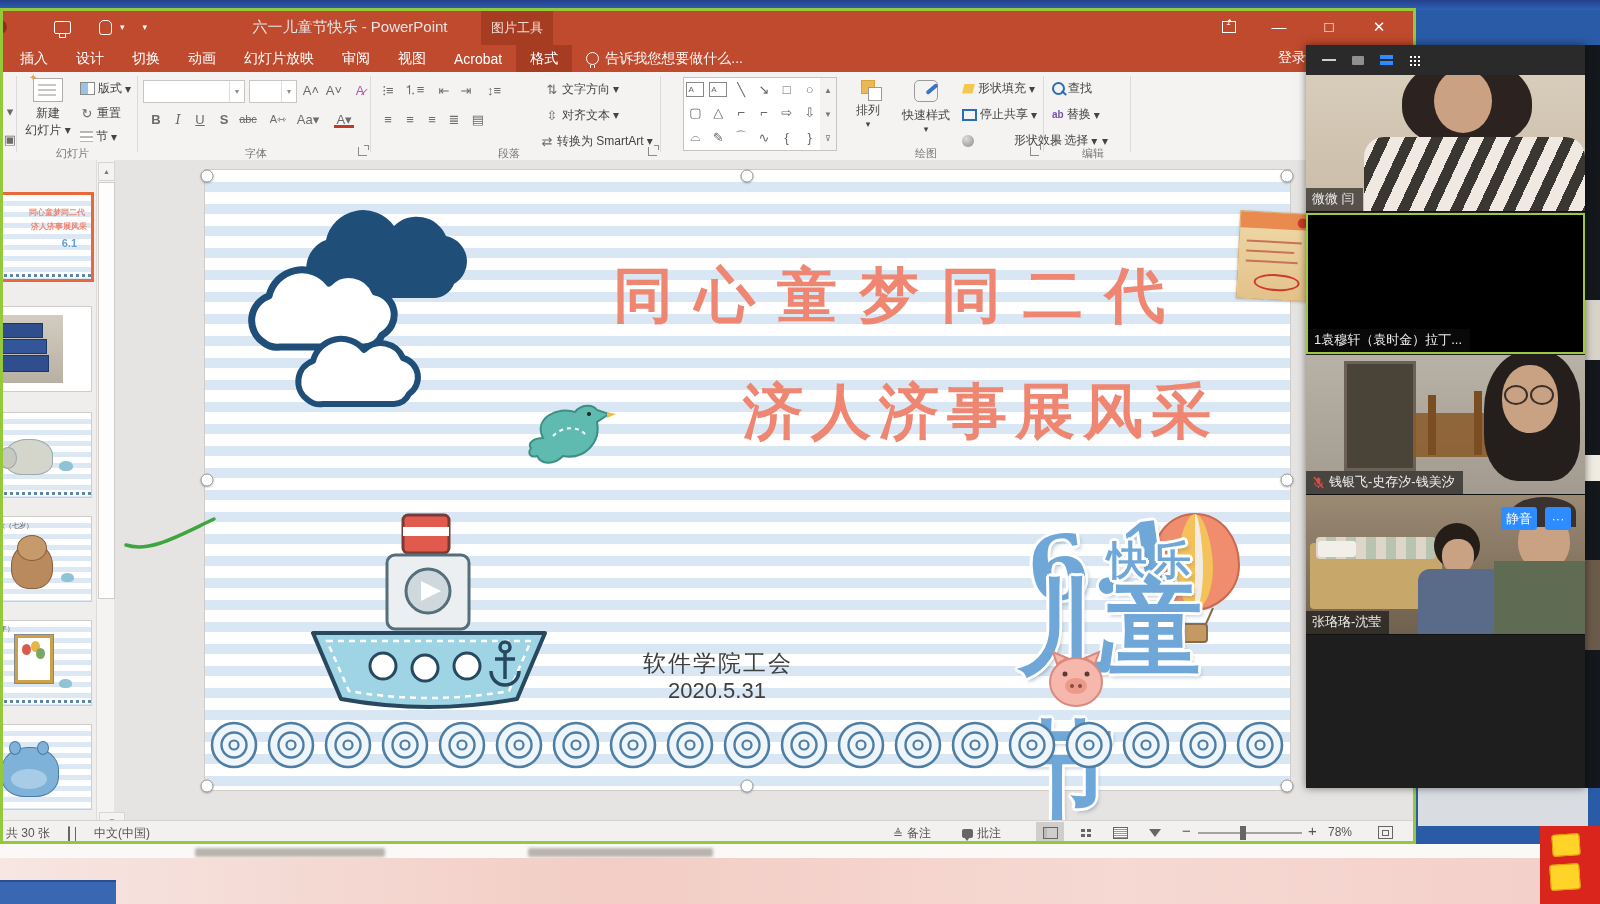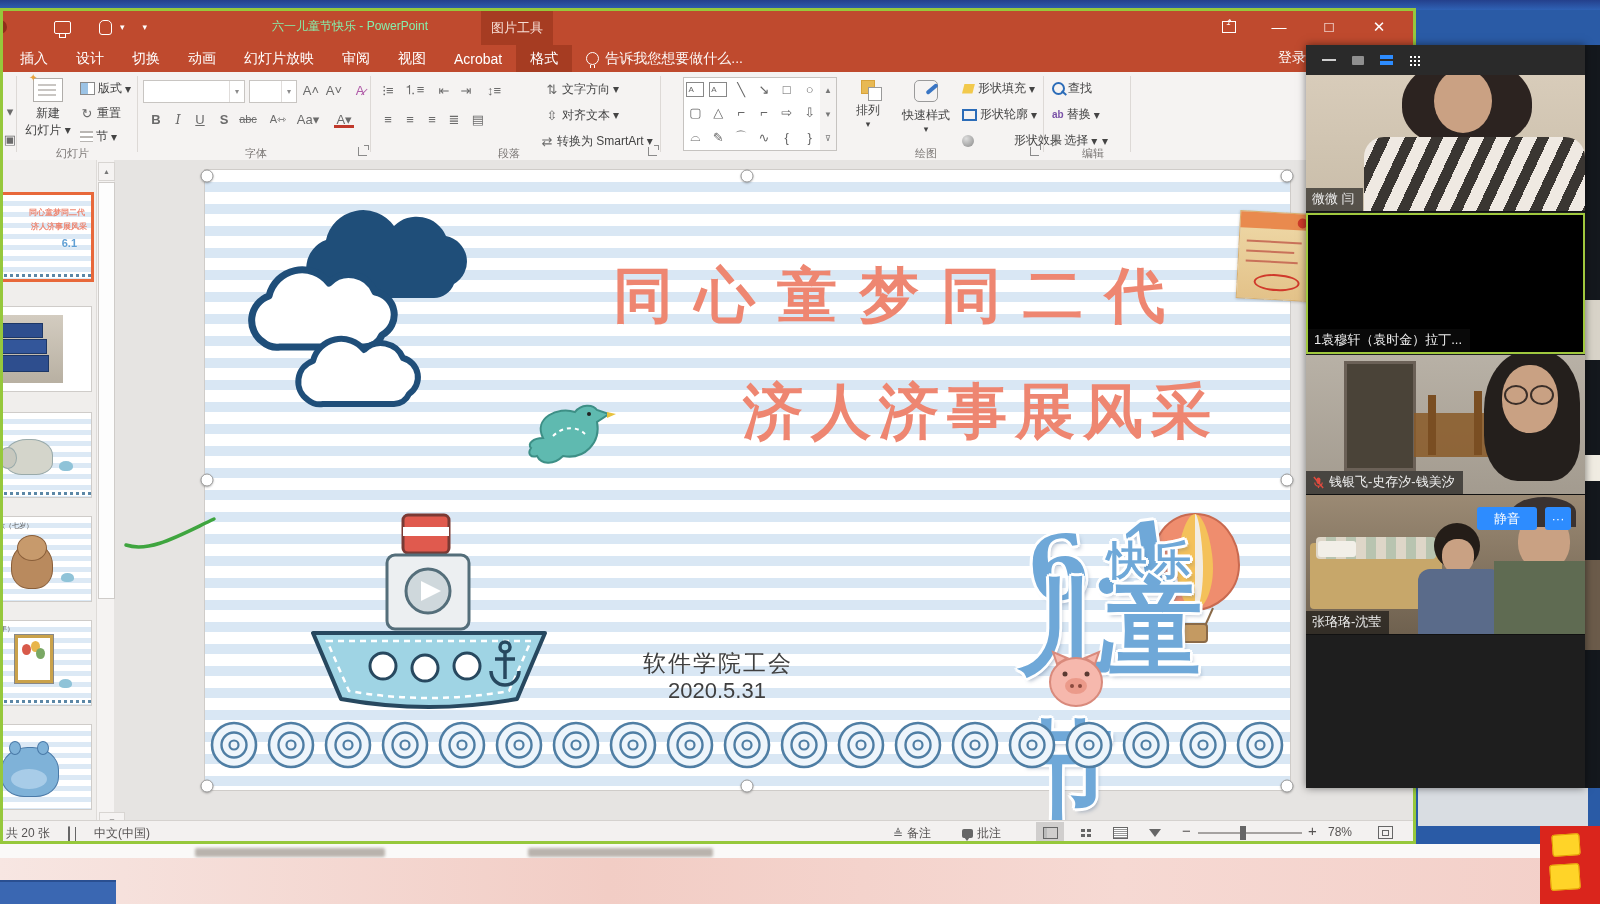--- a/index.html
+++ b/index.html
@@ -19,21 +19,21 @@
   .sliver-col{left:1585px;top:45px;width:15px;height:743px;background:#14181d;}
 
   
   .pptwin{left:0;top:8px;width:1416px;height:836px;background:#f5f3f2;overflow:hidden;}
   .titlebar{position:absolute;left:0;top:0;width:100%;height:37px;background:#bf4a2e;color:#fff;}
   .qat{position:absolute;top:9px;height:20px;display:flex;align-items:center;color:#fff;}
   .qat-screen{width:15px;height:11px;border:1.5px solid #fff;border-radius:2px;position:relative;}
   .qat-screen::after{content:"";position:absolute;left:4px;bottom:-5px;width:5px;height:3px;border:1.5px solid #fff;border-top:none;}
   .qat-hand{width:11px;height:13px;border:1.5px solid #fff;border-radius:5px 5px 3px 3px;}
   .caret{font-size:9px;color:#fff;}
-  .ppt-title{position:absolute;top:10px;left:200px;width:300px;text-align:center;font-size:12px;color:#86efac;white-space:nowrap;}
+  .ppt-title{position:absolute;top:10px;left:200px;width:300px;text-align:center;font-size:15px;color:#e5e5e5;white-space:nowrap;}
   .ctx-block{position:absolute;left:481px;top:2px;width:72px;height:35px;background:#a63c22;
     color:#f6ddd4;font-size:13px;display:flex;align-items:center;justify-content:center;}
   .winctl{position:absolute;right:0;top:0;height:37px;display:flex;}
   .winctl .wbtn{width:50px;height:37px;display:flex;align-items:center;justify-content:center;color:#fff;font-size:15px;}
   .ropts{width:12px;height:10px;border:1.5px solid #fff;position:relative;}
   .ropts::after{content:"↥";position:absolute;left:2px;top:-4px;font-size:8px;}
 
   .tabrow{position:absolute;left:0;top:37px;width:100%;height:27px;background:#bf4a2e;display:flex;align-items:center;color:#fff;font-size:14px;}
   .tab{padding:0 14px;height:27px;display:flex;align-items:center;}
   .tab.activectx{background:#a63c22;}
@@ -137,21 +137,21 @@
   .phead{position:absolute;left:0;top:0;width:100%;height:30px;background:#2a2a2a;display:flex;align-items:center;gap:16px;padding-left:16px;box-sizing:border-box;}
   .ph-min{width:14px;height:2px;background:#cfcfcf;}
   .ph-sq{width:12px;height:9px;background:#8f8f8f;border-radius:1px;}
   .ph-bars{width:13px;height:10px;background:linear-gradient(#2d8cff 0 4px,transparent 4px 6px,#2d8cff 6px 10px);}
   .ph-grid{width:11px;height:11px;background:radial-gradient(#fff 1.2px,transparent 1.4px);background-size:4px 4px;}
   .tile{position:absolute;left:0;width:100%;overflow:hidden;background:#000;box-sizing:border-box;border-bottom:1px solid #111;}
   .tile.activesp{border:2px solid #a0c83e;}
   .pname{position:absolute;left:0;bottom:0;display:flex;align-items:center;gap:4px;background:rgba(15,15,15,.62);color:#eee;font-size:13px;padding:2px 8px 3px 6px;white-space:nowrap;max-width:96%;overflow:hidden;}
   .pname.dim{color:#8a8a8a;}
   .feed{position:absolute;inset:0;}
-  .mutebtn{position:absolute;top:12px;width:60px;height:23px;background:#2d8cff;border-radius:3px;color:#fff;font-size:13px;display:flex;align-items:center;justify-content:center;}
+  .mutebtn{position:absolute;top:12px;width:36px;height:23px;background:#2d8cff;border-radius:3px;color:#fff;font-size:13px;display:flex;align-items:center;justify-content:center;}
   .morebtn{position:absolute;top:12px;width:26px;height:23px;background:#2d8cff;border-radius:3px;color:#fff;font-size:13px;display:flex;align-items:center;justify-content:center;}
   .chev{position:absolute;left:50%;bottom:5px;transform:translateX(-50%);width:26px;height:14px;display:flex;align-items:center;justify-content:center;}
   .chev i{width:8px;height:8px;border-right:2px solid #ccc;border-bottom:2px solid #ccc;transform:rotate(45deg);margin-top:-4px;}
   .photo5{position:absolute;left:50%;top:12px;transform:translateX(-50%);width:92px;height:94px;
     background:
       radial-gradient(circle 4px at 30% 30%,#f2d9e2 90%,transparent),
       radial-gradient(circle 3px at 60% 55%,#f2d9e2 90%,transparent),
       radial-gradient(circle 3px at 42% 70%,#f2d9e2 90%,transparent),
       repeating-linear-gradient(90deg,rgba(40,50,60,.55) 0 3px,transparent 3px 18px),
       repeating-linear-gradient(rgba(40,50,60,.45) 0 3px,transparent 3px 20px),
@@ -303,21 +303,21 @@
         <span class="arr-icon" style="margin-bottom:8px;"></span>
         <span>排列</span>
           <span style="font-size:9px;">▾</span>
       </div>
       <div class="bigbtn" style="left:897px;top:8px;width:58px;">
         <span class="qs-icon" style="margin-bottom:5px;"></span>
         <span>快速样式</span>
           <span style="font-size:9px;">▾</span>
       </div>
       <div class="rbtn" style="left:962px;top:8px;"><span class="i-fill"></span><span>形状填充</span> ▾</div>
-      <div class="rbtn" style="left:962px;top:34px;"><span class="i-outline"></span><span>形状轮廓</span> ▾</div>
+      <div class="rbtn" style="left:962px;top:34px;"><span class="i-outline"></span><span>停止共享</span> ▾</div>
       <div class="rbtn" style="left:962px;top:60px;gap:40px;"><span class="i-effects"></span><span>形状效果</span> ▾</div>
       <div class="rlabel" style="left:915px;">绘图</div>
       <div class="launcher" style="left:1030px;"></div>
       <div class="rdiv" style="left:1043px;"></div>
 
       <div class="rbtn" style="left:1052px;top:8px;">
           <span class="i-search"></span>
           <span>查找</span>
         </div>
       <div class="rbtn" style="left:1052px;top:34px;"><span class="i-replace">ab</span><span>替换</span> ▾</div>
@@ -483,21 +483,21 @@
         <div class="handle" style="left:1082px;top:6px;"></div>
         <div class="handle" style="left:2px;top:310px;"></div>
         <div class="handle" style="left:1082px;top:310px;"></div>
         <div class="handle" style="left:2px;top:616px;"></div>
         <div class="handle" style="left:542px;top:616px;"></div>
         <div class="handle" style="left:1082px;top:616px;"></div>
       </div>
     </div>
 
     <div class="statusbar">
-      <span class="sb" style="left:6px;">共 20 张</span>
+      <span class="sb" style="left:6px;">共 30 张</span>
       <span class="sb bookic" style="left:68px;top:6px;"></span>
       <span class="sb" style="left:94px;">中文(中国)</span>
       <span class="sb" style="left:893px;display:flex;align-items:center;">
           <span class="nicon">≜</span>
           <span>备注</span>
         </span>
       <span class="sb" style="left:962px;display:flex;align-items:center;">
           <span class="cmic"></span>
           <span>批注</span>
         </span>

